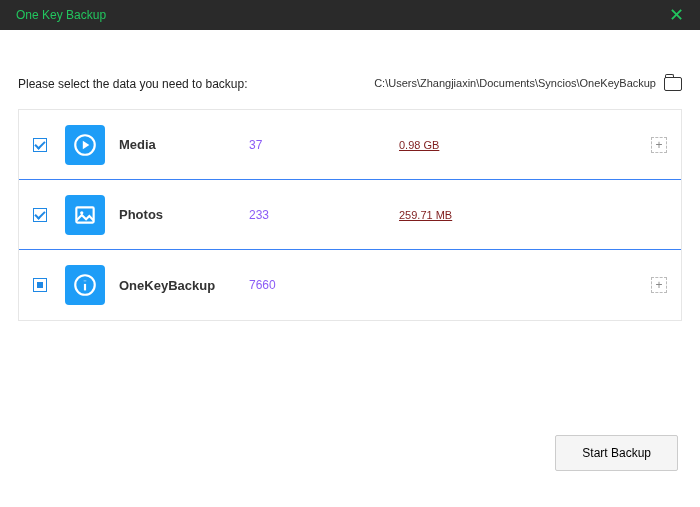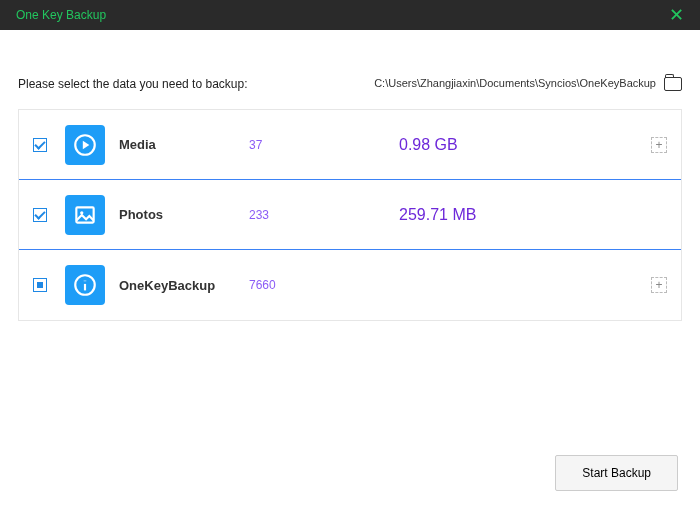--- a/index.html
+++ b/index.html
@@ -103,38 +103,39 @@
     font-weight: bold;
     font-size: 13px;
     width: 130px;
   }
   .count {
     width: 150px;
     font-size: 12px;
     color: #8b5cf6;
   }
   .size {
-    font-size: 16px;
-    color: #6d28d9;
+    font-size: 11px;
+    color: #7f1d1d;
+    text-decoration: underline;
   }
   .expand {
     position: absolute;
     right: 14px;
     width: 16px; height: 16px;
     border: 1px dashed #bbb;
     display: flex;
     align-items: center;
     justify-content: center;
     font-size: 12px;
     color: #888;
     cursor: pointer;
   }
   .footer {
     position: absolute;
-    bottom: 16px;
+    bottom: 36px;
     right: 22px;
   }
   .start-btn {
     border: 1px solid #ccc;
     background: #f5f5f5;
     padding: 10px 26px;
     font-size: 12px;
     cursor: pointer;
     border-radius: 2px;
   }

